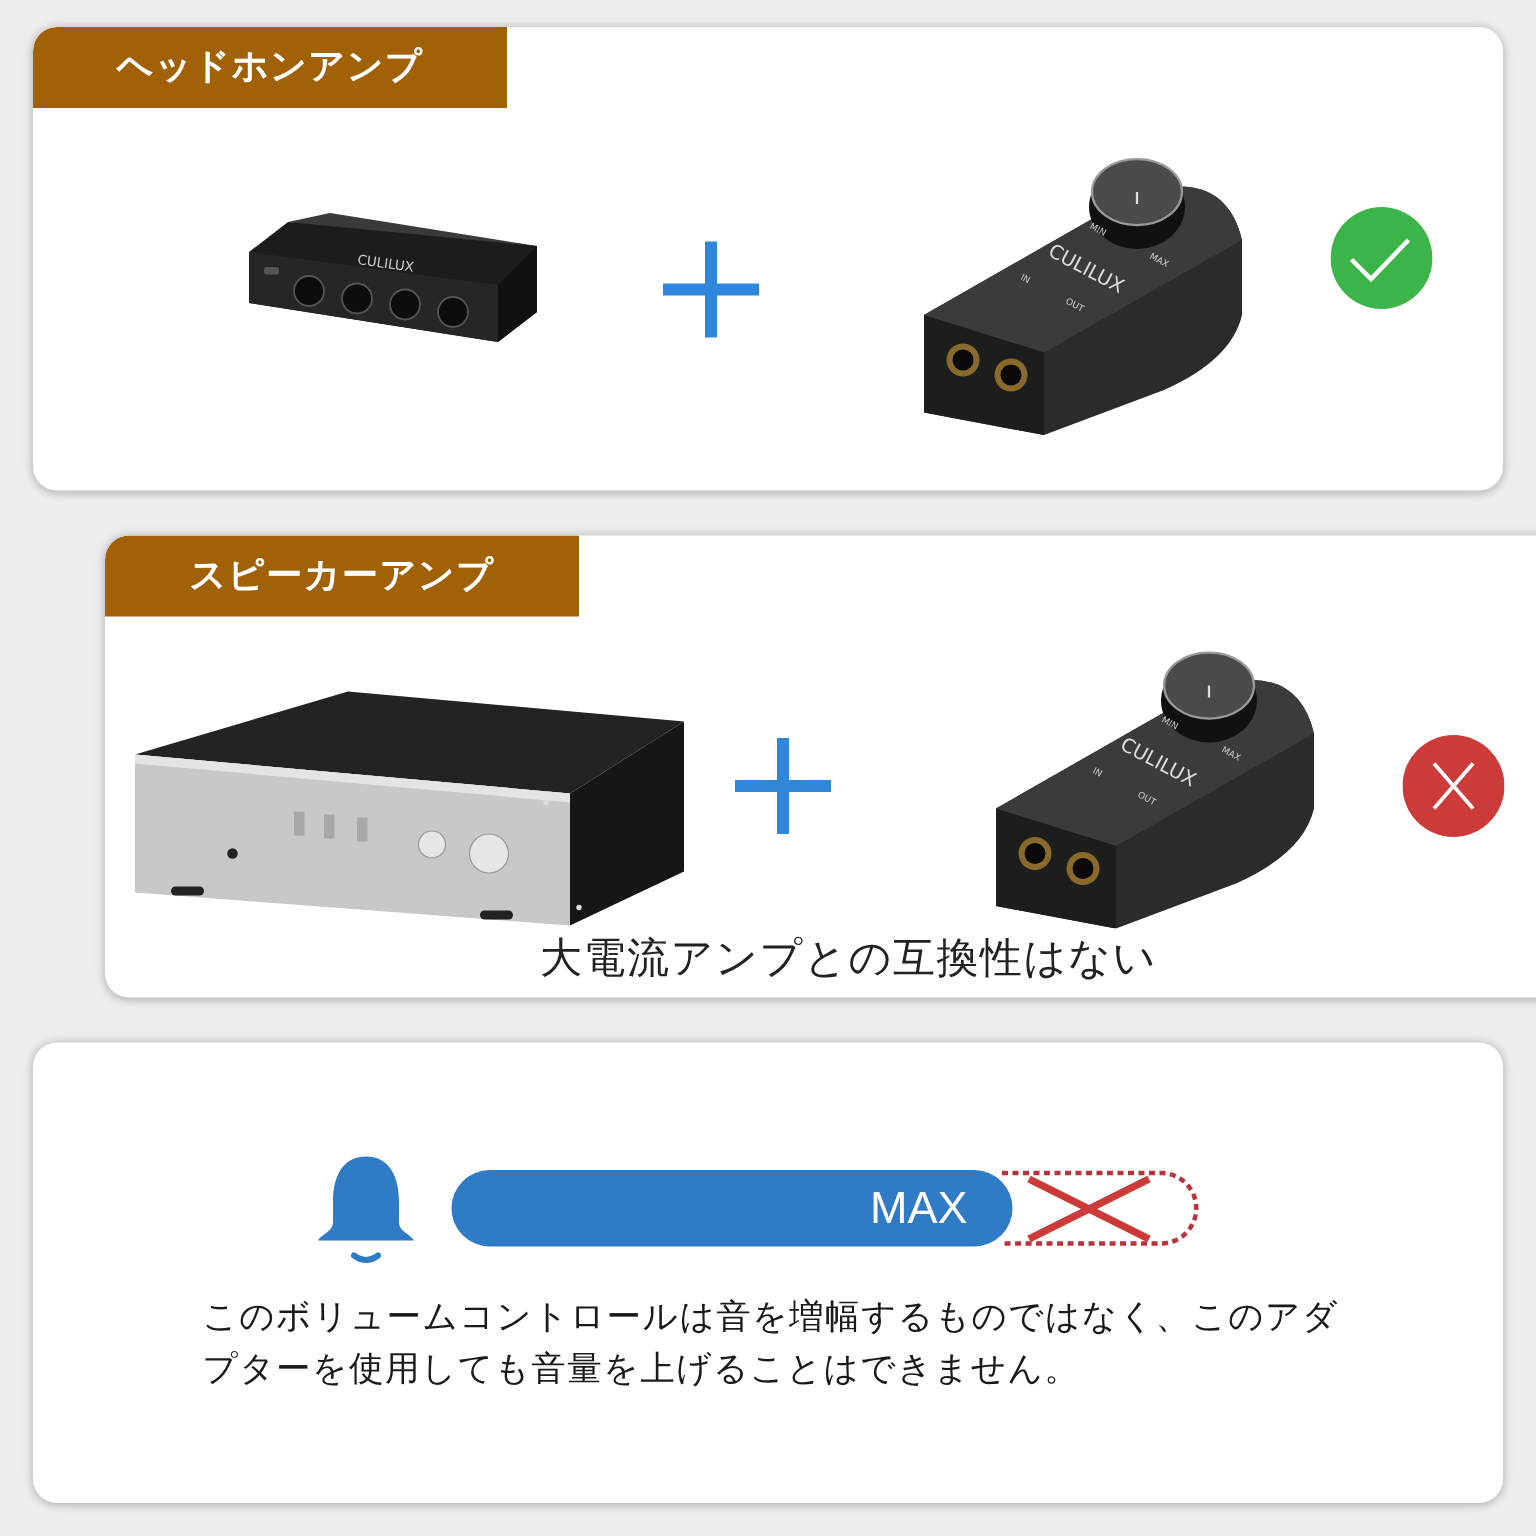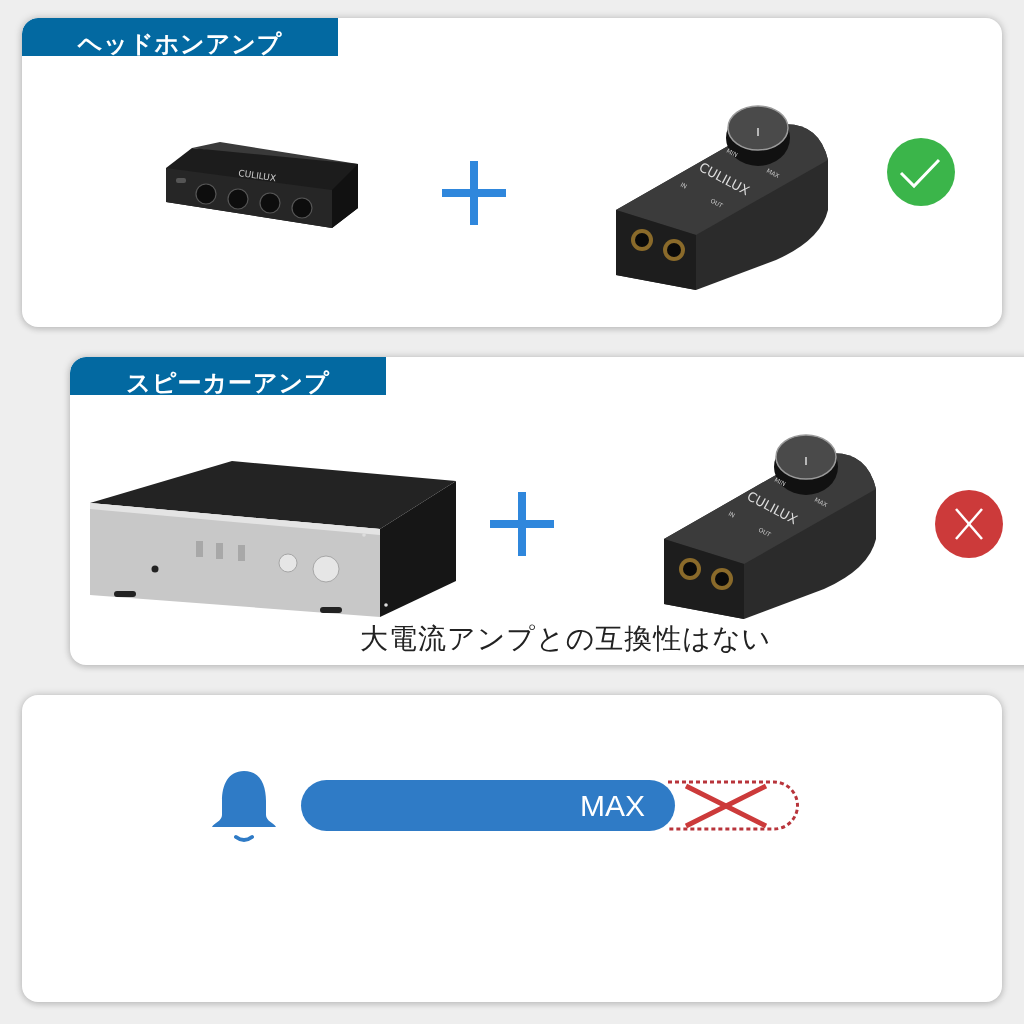--- a/index.html
+++ b/index.html
@@ -18,22 +18,22 @@
     box-shadow: 0 0 8px rgba(0,0,0,0.18), 0 2px 6px rgba(0,0,0,0.12);
     overflow: hidden;
   }
   #panel-1 { top: 18px; height: 309px; }
   #panel-2 { top: 357px; height: 308px; margin-left: 48px; }
   #panel-3 { top: 695px; height: 307px; }
 
   .tab {
     position: absolute;
     left: 0; top: 0;
-    width: 316px; height: 38px;
-    background: #0369a1;
+    width: 316px; height: 54px;
+    background: #a16207;
     color: #fff;
     font-weight: bold;
     font-size: 24px;
     line-height: 53px;
     text-align: center;
     border-top-left-radius: 16px;
     letter-spacing: 1px;
   }
 
   .plus {
@@ -220,14 +220,16 @@
     <svg viewBox="0 0 140 51">
       <path d="M6,2 L112,2 A23.5,23.5 0 0 1 112,49 L6,49" fill="none" stroke="#b8343b" stroke-width="3" stroke-dasharray="4,3"></path>
       <line x1="24" y1="6" x2="104" y2="46" stroke="#cc3a3a" stroke-width="5"></line>
       <line x1="104" y1="6" x2="24" y2="46" stroke="#cc3a3a" stroke-width="5"></line>
     </svg>
   </div>
 
   <div class="maxbar">MAX</div>
 
   <div class="note">
+    <div>このボリュームコントロールは音を増幅するものではなく、このアダ</div>
+    <div>プターを使用しても音量を上げることはできません。</div>
   </div>
 </div>
 
 </body></html>

